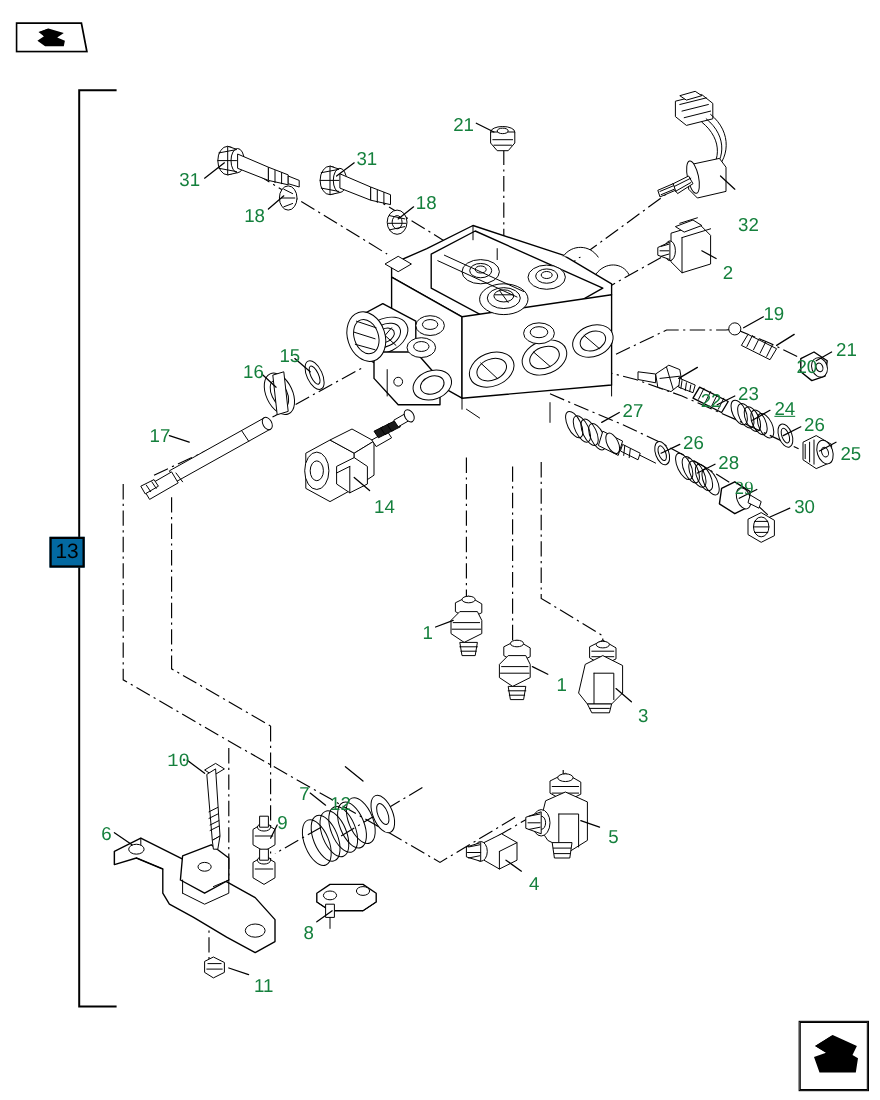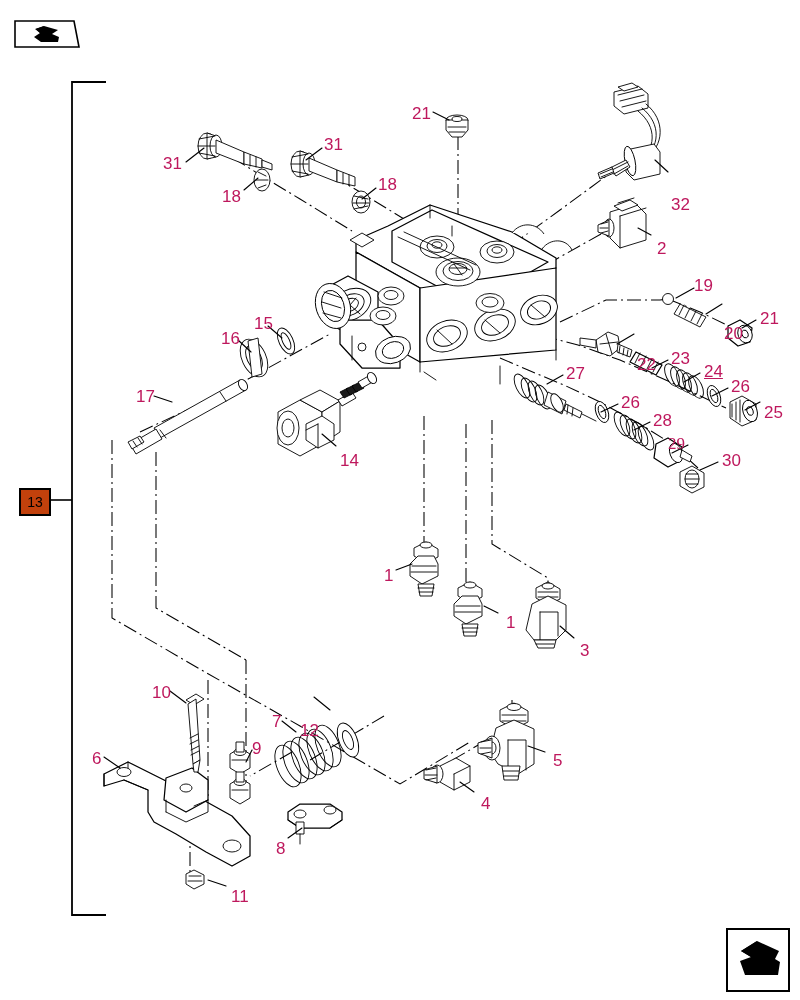--- a/index.html
+++ b/index.html
@@ -1,25 +1,25 @@
 <!DOCTYPE html>
 <html><head>
 <meta charset="utf-8">
 <style>
   html,body{margin:0;padding:0;background:#ffffff;}
   body{width:800px;height:1000px;position:relative;overflow:hidden;
        font-family:"Liberation Sans", sans-serif;color:#000;}
   #stage{position:absolute;left:0;top:0;width:800px;height:1000px;}
   svg.layer{position:absolute;left:0;top:0;width:800px;height:1000px;}
   .lbl{position:absolute;font-family:"Liberation Sans",sans-serif;
-       font-size:17px;font-weight:400;color:#be185d;line-height:1;
+       font-size:17px;font-weight:400;color:#15803d;line-height:1;
        white-space:nowrap;user-select:none;}
-  .boxlbl{position:absolute;border:2px solid #000;background:#c2410c;
-       font-family:"Liberation Sans",sans-serif;font-size:14px;
-       display:flex;align-items:center;justify-content:center;}
+  .boxlbl{position:absolute;border:2px solid #000;background:#0369a1;
+       font-family:"Liberation Sans",sans-serif;font-size:19px;
+       display:flex;align-items:center;justify-content:center;margin-left:26px;}
   .logo-tl{position:absolute;left:14px;top:20px;width:66px;height:28px;}
   .logo-br{position:absolute;left:726px;top:928px;width:62px;height:62px;
        border:1px solid #000;background:#fff;}
 </style>
 </head>
 <body>
 
 <div id="stage">
 
   <svg class="logo-tl" viewBox="0 0 66 28">
@@ -542,21 +542,21 @@
       <div class="lbl" style="left: 722px; top: 452px;">30</div>
       <div class="lbl" style="left: 254px; top: 315px;">15</div>
       <div class="lbl" style="left: 221px; top: 330px;">16</div>
       <div class="lbl" style="left: 136px; top: 388px;">17</div>
       <div class="lbl" style="left: 340px; top: 452px;">14</div>
       <div class="lbl" style="left: 384px; top: 567px;">1</div>
       <div class="lbl" style="left: 506px; top: 614px;">1</div>
       <div class="lbl" style="left: 580px; top: 642px;">3</div>
       <div class="lbl" style="left: 553px; top: 752px;">5</div>
       <div class="lbl" style="left: 481px; top: 795px;">4</div>
-      <div class="lbl" style="left: 152px; top: 684px;">10</div>
+      <div class="lbl" style="left: 152px; top: 684px; font-family: Liberation Mono, monospace;">10</div>
       <div class="lbl" style="left: 300px; top: 690px; margin-top: 32px;">12</div>
       <div class="lbl" style="left: 272px; top: 713px;">7</div>
       <div class="lbl" style="left: 252px; top: 740px;">9</div>
       <div class="lbl" style="left: 92px; top: 750px;">6</div>
       <div class="lbl" style="left: 276px; top: 840px;">8</div>
       <div class="lbl" style="left: 231px; top: 888px;">11</div>
     </div>
 
 </div>
 

